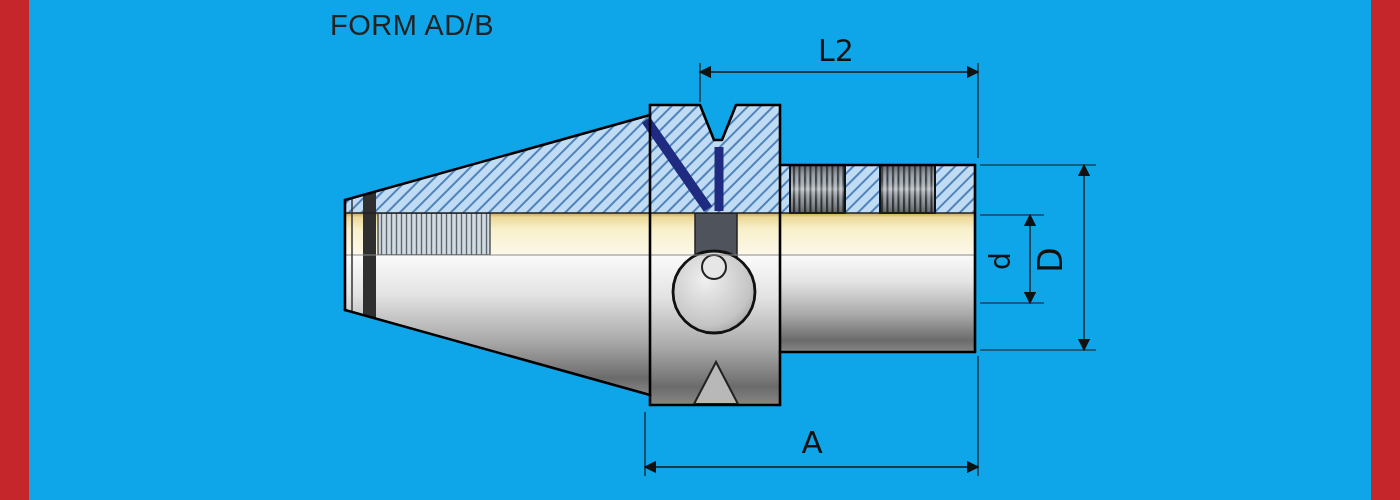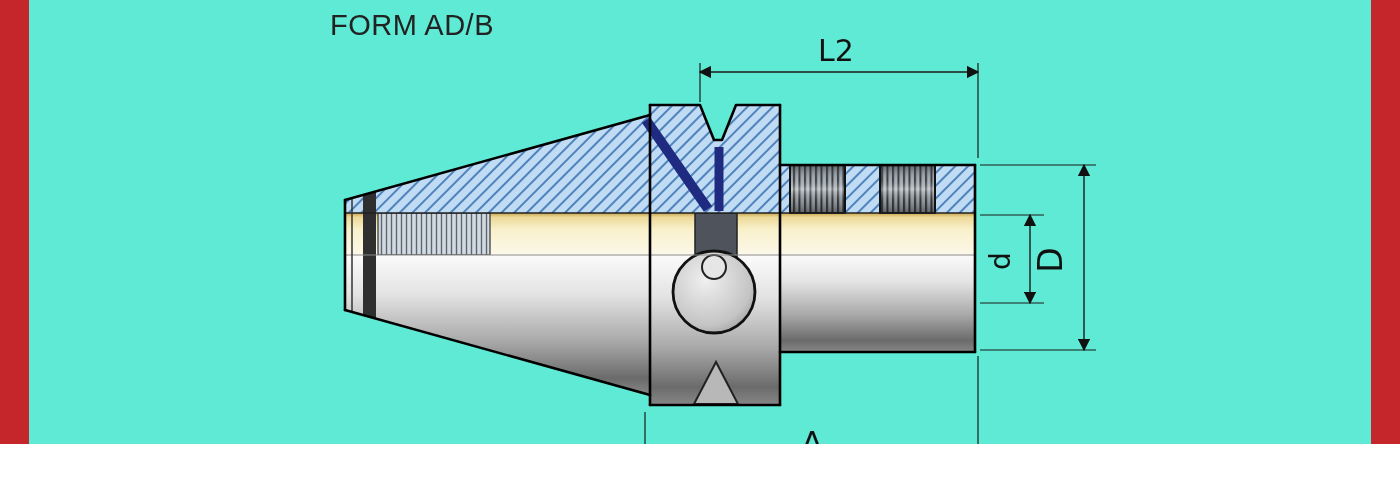--- a/index.html
+++ b/index.html
@@ -1,16 +1,16 @@
 <!DOCTYPE html>
 <html><head>
 <meta charset="utf-8">
 <style>
   html,body{margin:0;padding:0;background:#ffffff;}
-  .page{position:relative;width:1400px;height:444px;background:#5eead4;overflow:hidden;
+  .page{position:relative;width:1400px;height:500px;background:#0ea5e9;overflow:hidden;
         font-family:"Liberation Sans", sans-serif;}
   .edge-strip{position:absolute;top:0;height:500px;background:#c4262c;}
   .edge-strip.left{left:0;width:29px;}
   .edge-strip.right{right:0;width:29px;}
   .drawing-title{position:absolute;left:330px;top:9px;font-size:29px;color:#222;
         letter-spacing:.5px;font-weight:500;}
   svg{position:absolute;left:0;top:0;}
   .outline{fill:none;stroke:#000;stroke-width:2.6;stroke-linejoin:round;stroke-linecap:round;}
   .thinline{fill:none;stroke:#222;stroke-width:1.4;}
   .dim{stroke:#1a1a1a;stroke-width:1.4;fill:none;}

